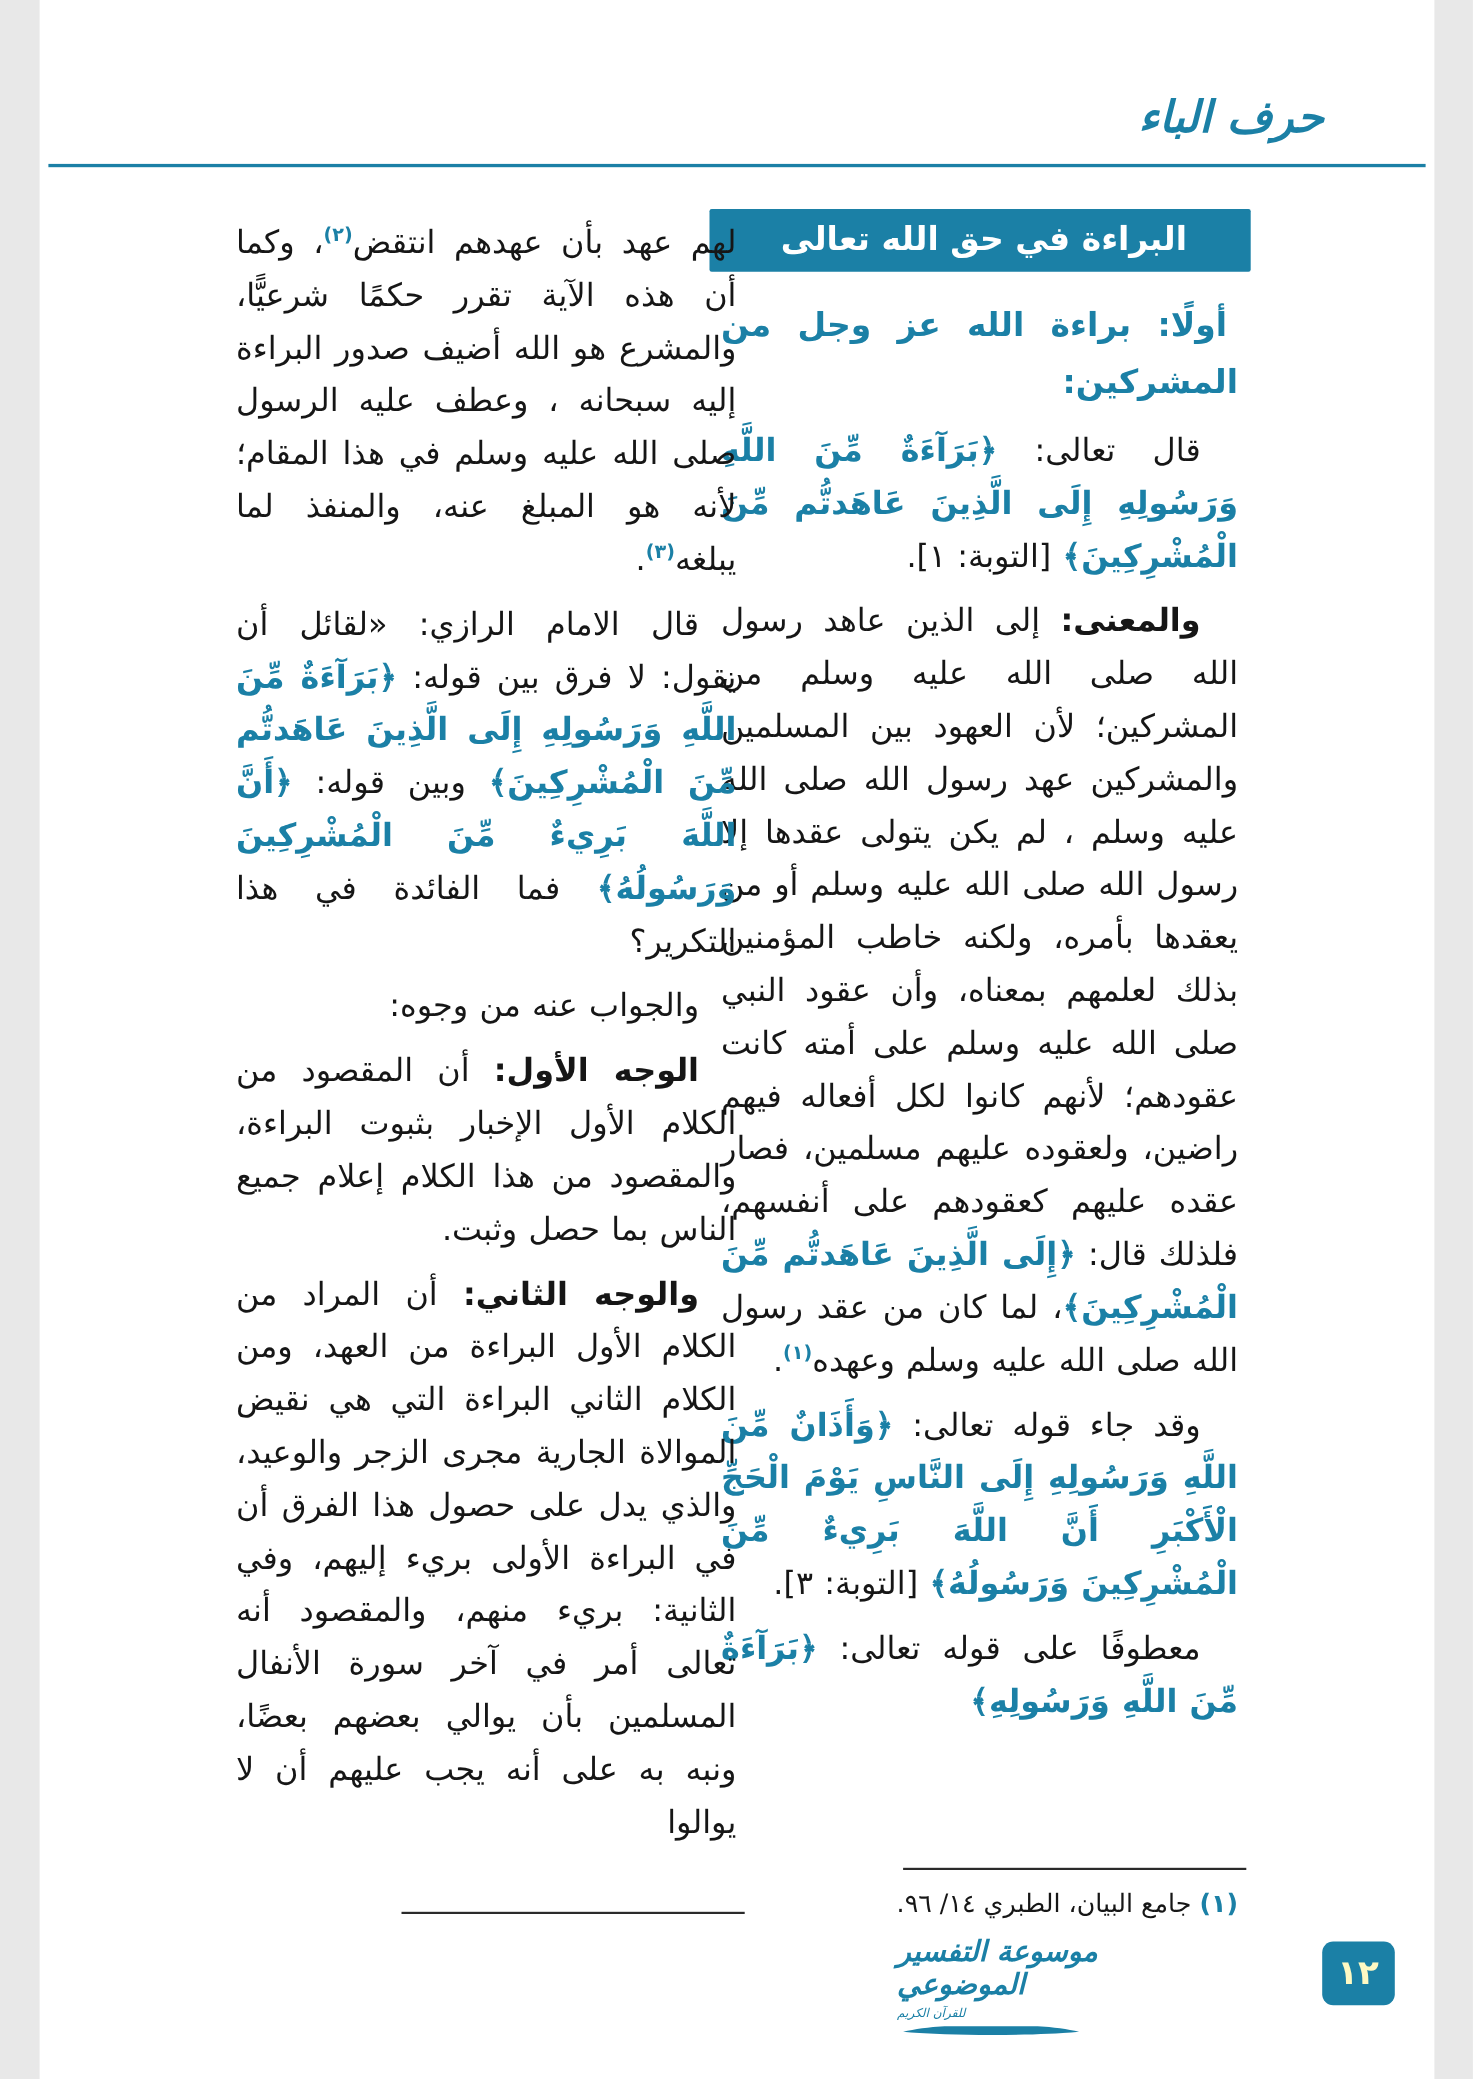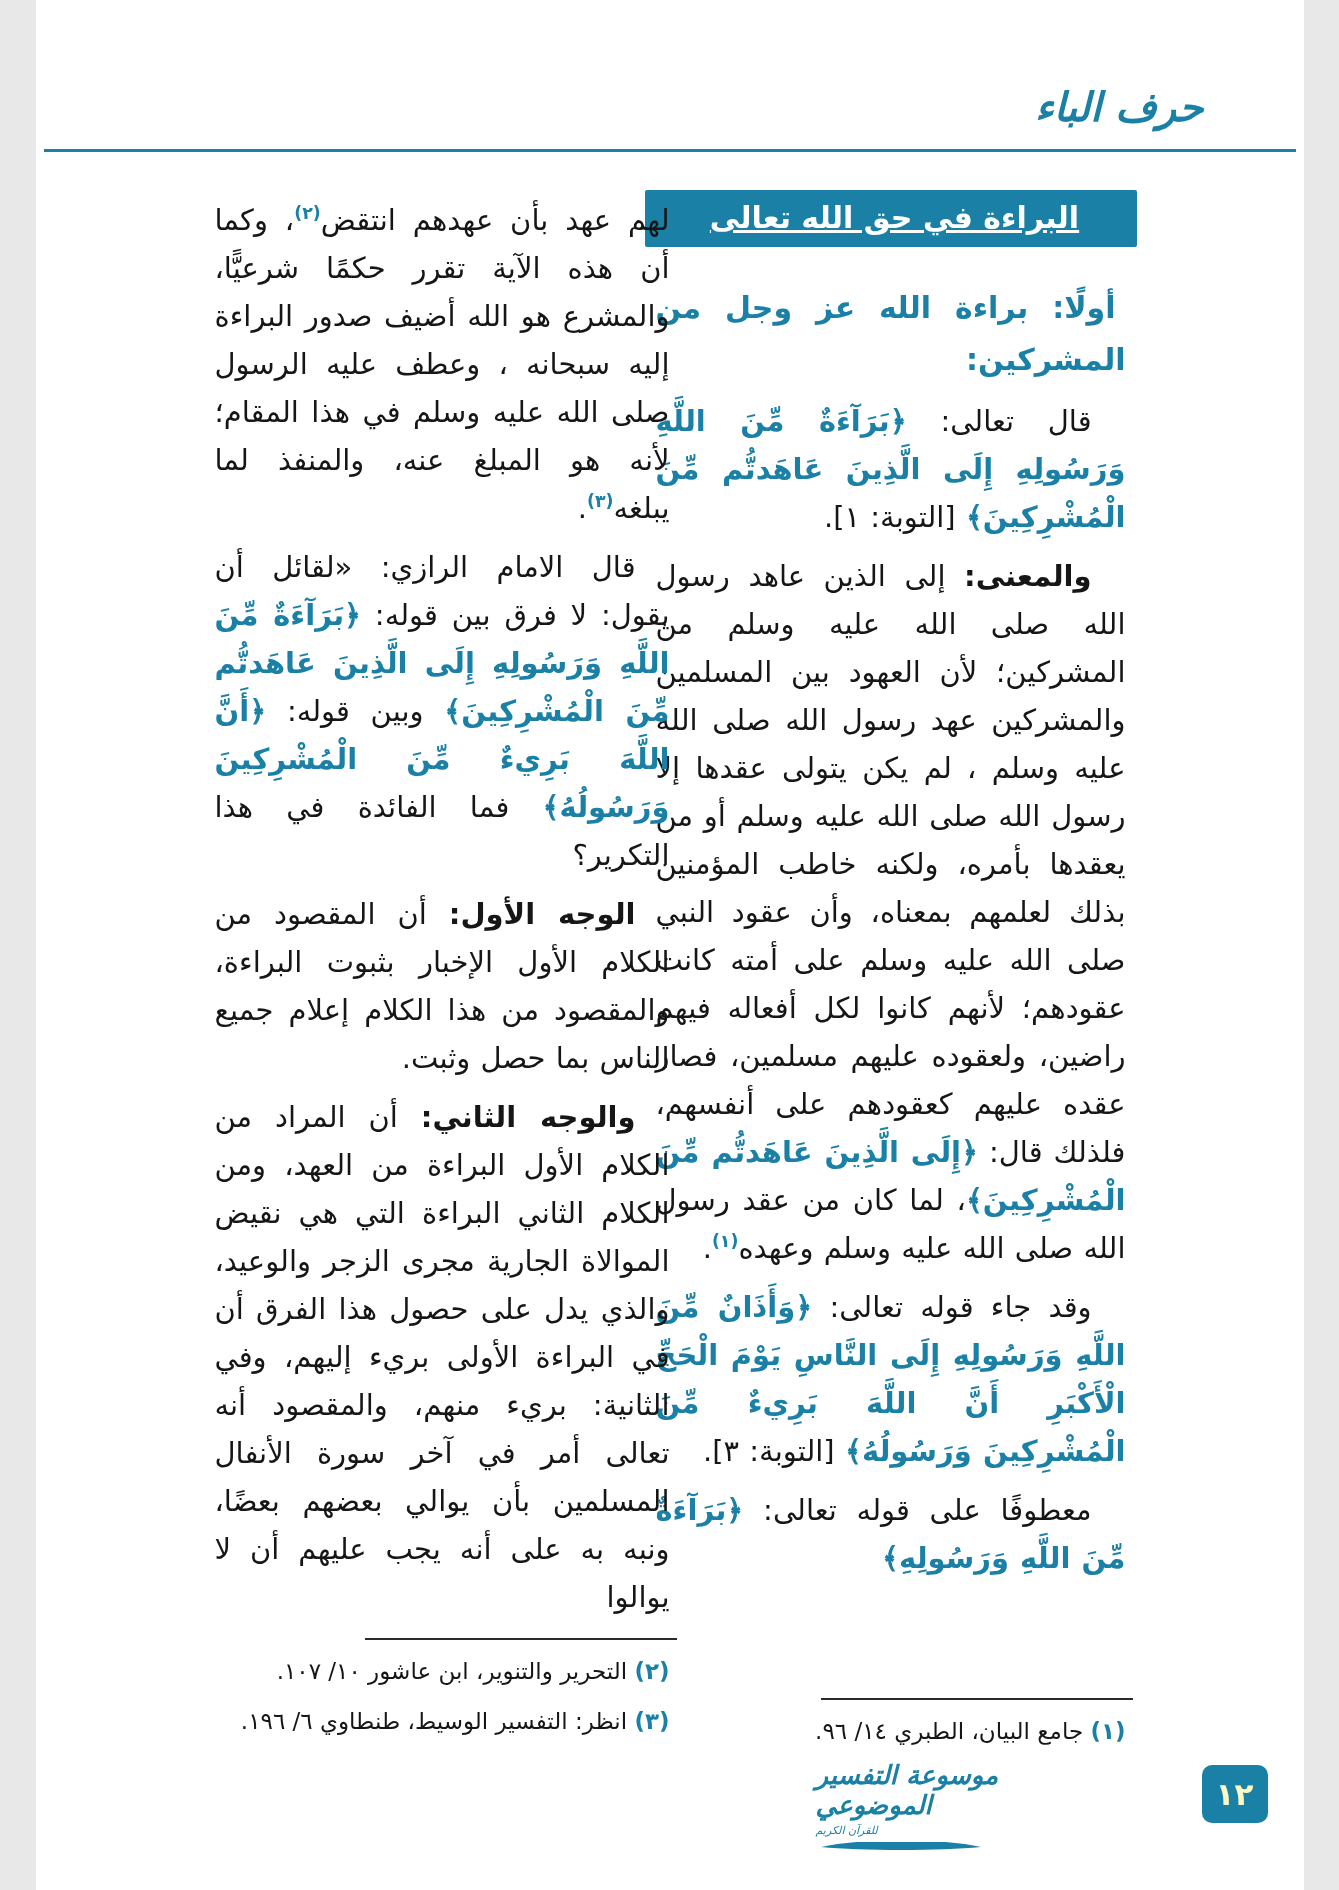--- a/index.html
+++ b/index.html
@@ -62,22 +62,21 @@
     height:1567px;
   }
   .section-box{
     background:var(--accent);
     color:#ffffff;
     text-align:center;
     font-size:30px;
     font-weight:bold;
     padding:10px 4px 12px 12px;
     border-radius:2px;
-    margin-bottom:24px;
-    text-decoration:underline;
+    margin-bottom:12px;
   }
   .col-text{flex:0 0 auto;}
 
   .para{
     margin:11px;
     font-size:29px;
     line-height:48px;
     text-align:justify;
     text-indent:34px;
     color:var(--ink);
@@ -186,29 +185,26 @@
       <div>
           <p class="para footnote"><span class="seg-fnum">(١)</span><span class="seg-body"> جامع البيان، الطبري ١٤/ ٩٦.</span></p>
         </div>
     </div>
   </section>
 
   <section class="col col-left">
     <div class="col-text">
         <p class="para noindent"><span class="seg-body">لهم عهد بأن عهدهم انتقض</span><span class="seg-sup">(٢)</span><span class="seg-body">، وكما أن هذه الآية تقرر حكمًا شرعيًّا، والمشرع هو الله أضيف صدور البراءة إليه سبحانه ، وعطف عليه الرسول صلى الله عليه وسلم في هذا المقام؛ لأنه هو المبلغ عنه، والمنفذ لما يبلغه</span><span class="seg-sup">(٣)</span><span class="seg-body">.</span></p>
         <p class="para"><span class="seg-body">قال الامام الرازي: «لقائل أن يقول: لا فرق بين قوله: </span><span class="seg-quran">﴿بَرَآءَةٌ مِّنَ اللَّهِ وَرَسُولِهِ إِلَى الَّذِينَ عَاهَدتُّم مِّنَ الْمُشْرِكِينَ﴾</span><span class="seg-body"> وبين قوله: </span><span class="seg-quran">﴿أَنَّ اللَّهَ بَرِيءٌ مِّنَ الْمُشْرِكِينَ وَرَسُولُهُ﴾</span><span class="seg-body"> فما الفائدة في هذا التكرير؟</span></p>
+        <p class="para"><span class="seg-body">والجواب عنه من وجوه:</span></p>
         <p class="para"><span class="seg-bold">الوجه الأول:</span><span class="seg-body"> أن المقصود من الكلام الأول الإخبار بثبوت البراءة، والمقصود من هذا الكلام إعلام جميع الناس بما حصل وثبت.</span></p>
         <p class="para"><span class="seg-bold">والوجه الثاني:</span><span class="seg-body"> أن المراد من الكلام الأول البراءة من العهد، ومن الكلام الثاني البراءة التي هي نقيض الموالاة الجارية مجرى الزجر والوعيد، والذي يدل على حصول هذا الفرق أن في البراءة الأولى بريء إليهم، وفي الثانية: بريء منهم، والمقصود أنه تعالى أمر في آخر سورة الأنفال المسلمين بأن يوالي بعضهم بعضًا، ونبه به على أنه يجب عليهم أن لا يوالوا</span></p>
       </div>
     <div class="footnotes">
       <div class="fn-rule"></div>
-      <div>
-          <p class="para footnote"><span class="seg-fnum">(٢)</span><span class="seg-body"> التحرير والتنوير، ابن عاشور ١٠/ ١٠٧.</span></p>
-          <p class="para footnote"><span class="seg-fnum">(٣)</span><span class="seg-body"> انظر: التفسير الوسيط، طنطاوي ٦/ ١٩٦.</span></p>
-        </div>
     </div>
   </section>
 
   <div class="logo">
     <div class="logo-line1">موسوعة التفسير الموضوعي</div>
     <div class="logo-line2">للقرآن الكريم</div>
     <svg class="logo-flourish" viewBox="0 0 170 10">
       <path d="M5 5 C 45 -4, 125 -4, 165 5 C 125 9, 45 9, 5 5 Z" fill="#1b80a6"></path>
     </svg>
   </div>

